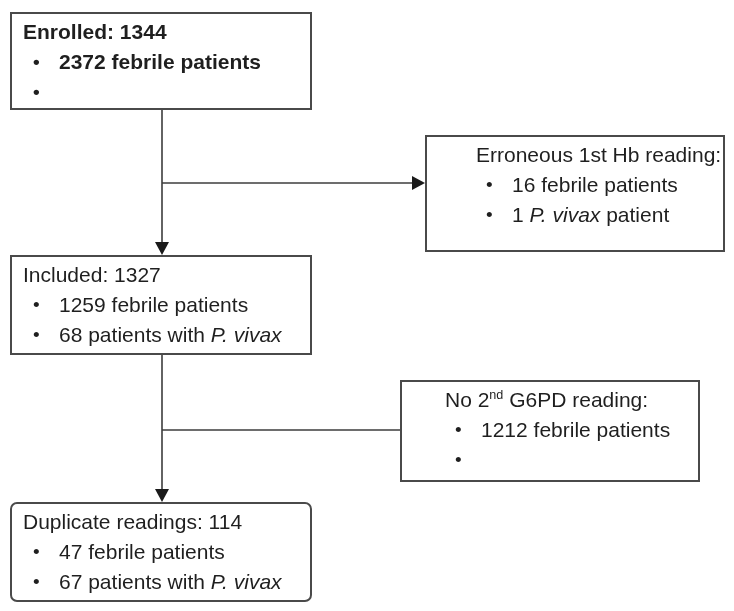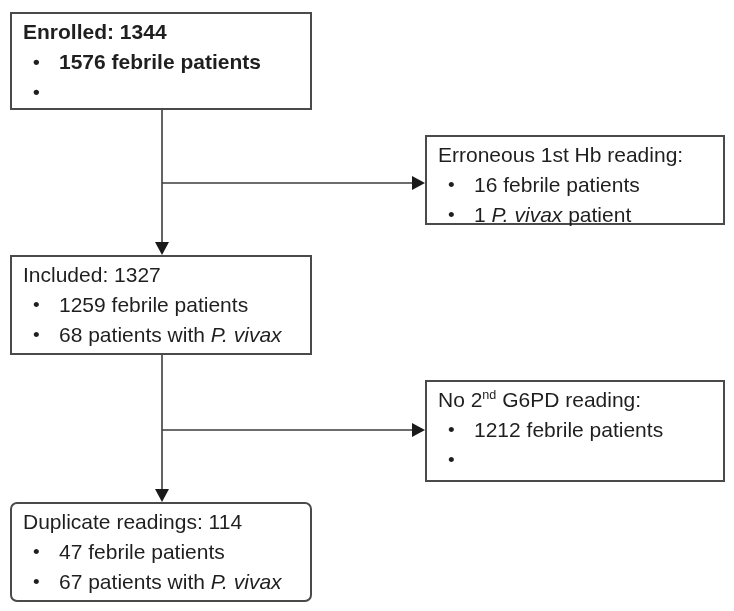--- a/index.html
+++ b/index.html
@@ -36,23 +36,23 @@
     display:inline-block;
     padding-left:21px;
     width:47px;
     flex:0 0 47px;
     font-size:19px;
   }
   i{font-style:italic;}
   sup{font-size:60%;line-height:0;}
   
   #box-0{left:10px;  top:12px;  width:302px; height:98px;font-weight:bold;}
-  #box-1{left:425px; top:135px; width:300px; height:90px;}
+  #box-1{left:425px; top:135px; width:300px; height:117px;padding-left:38px;}
   #box-2{left:10px;  top:255px; width:302px; height:100px;}
-  #box-3{left:425px; top:380px; width:300px; height:102px;}
+  #box-3{left:400px; top:380px; width:300px; height:102px;padding-left:32px;}
   #box-4{left:10px;  top:502px; width:302px; height:100px;border-radius:7px;}
 </style>
 </head>
 <body>
 
 <div class="stage">
 
   <svg class="connector-layer" width="734" height="611" viewBox="0 0 734 611" aria-hidden="true">
 
     <line x1="162" y1="110" x2="162" y2="244" stroke="#3d3d3d" stroke-width="1.6"></line>
@@ -66,21 +66,21 @@
 
     <line x1="162" y1="430" x2="413" y2="430" stroke="#3d3d3d" stroke-width="1.6"></line>
     <polygon points="425,430 412,423 412,437" fill="#1a1a1a"></polygon>
   </svg>
 
   <div class="box" id="box-0">
     <div class="box-title"><span>Enrolled: 1344</span></div>
     <ul class="bullets">
         <li class="bullet">
           <span class="glyph">•</span>
-          <span class="btext"><span>1576 febrile patients</span></span>
+          <span class="btext"><span>2372 febrile patients</span></span>
         </li>
         <li class="bullet">
           <span class="glyph">•</span>
         </li>
       </ul>
   </div>
 
   <div class="box" id="box-1">
     <div class="box-title"><span>Erroneous 1st Hb reading:</span></div>
     <ul class="bullets">

